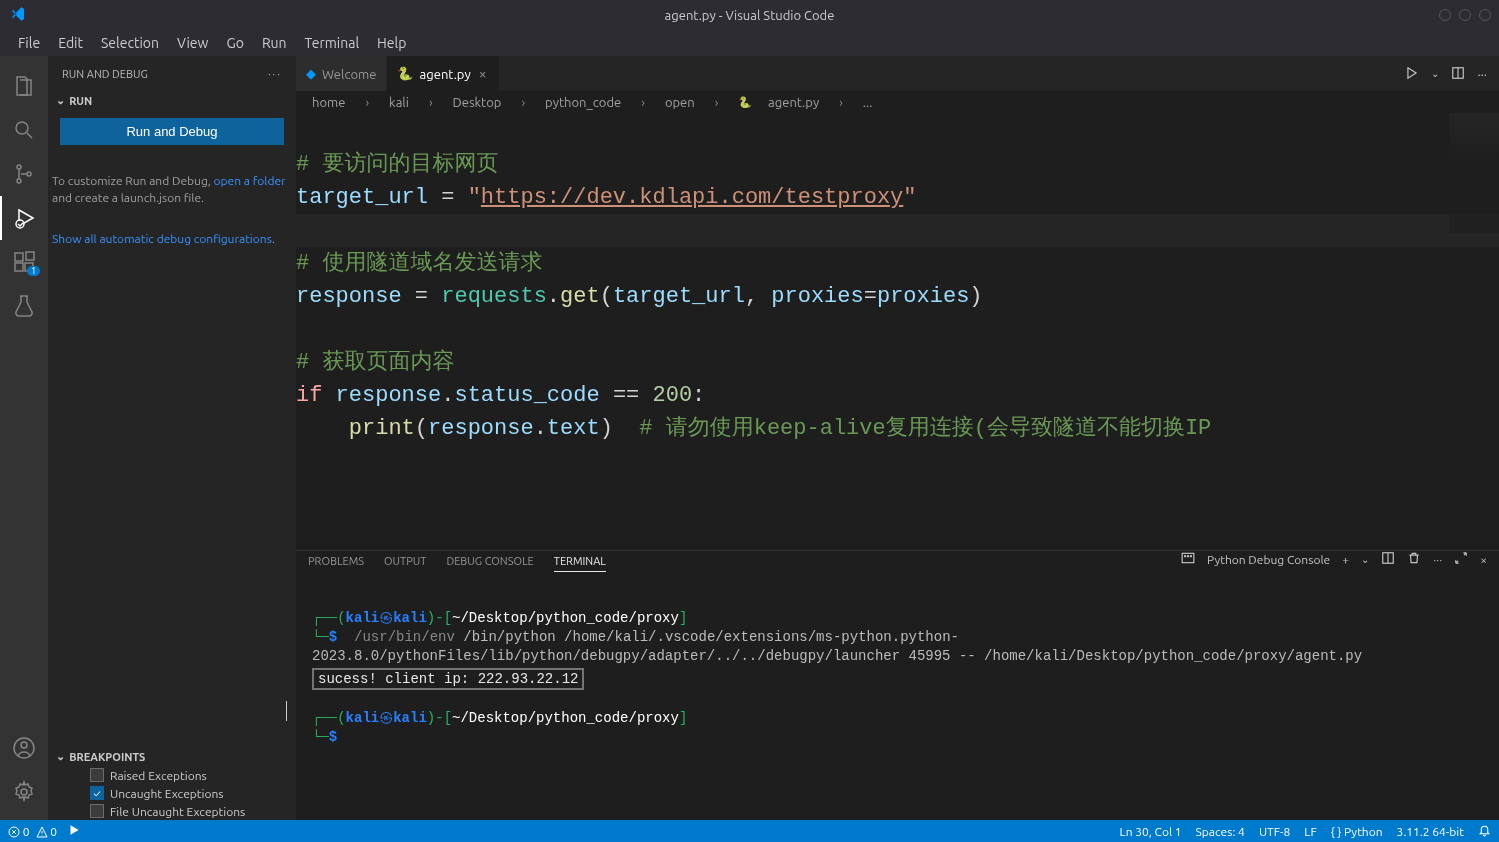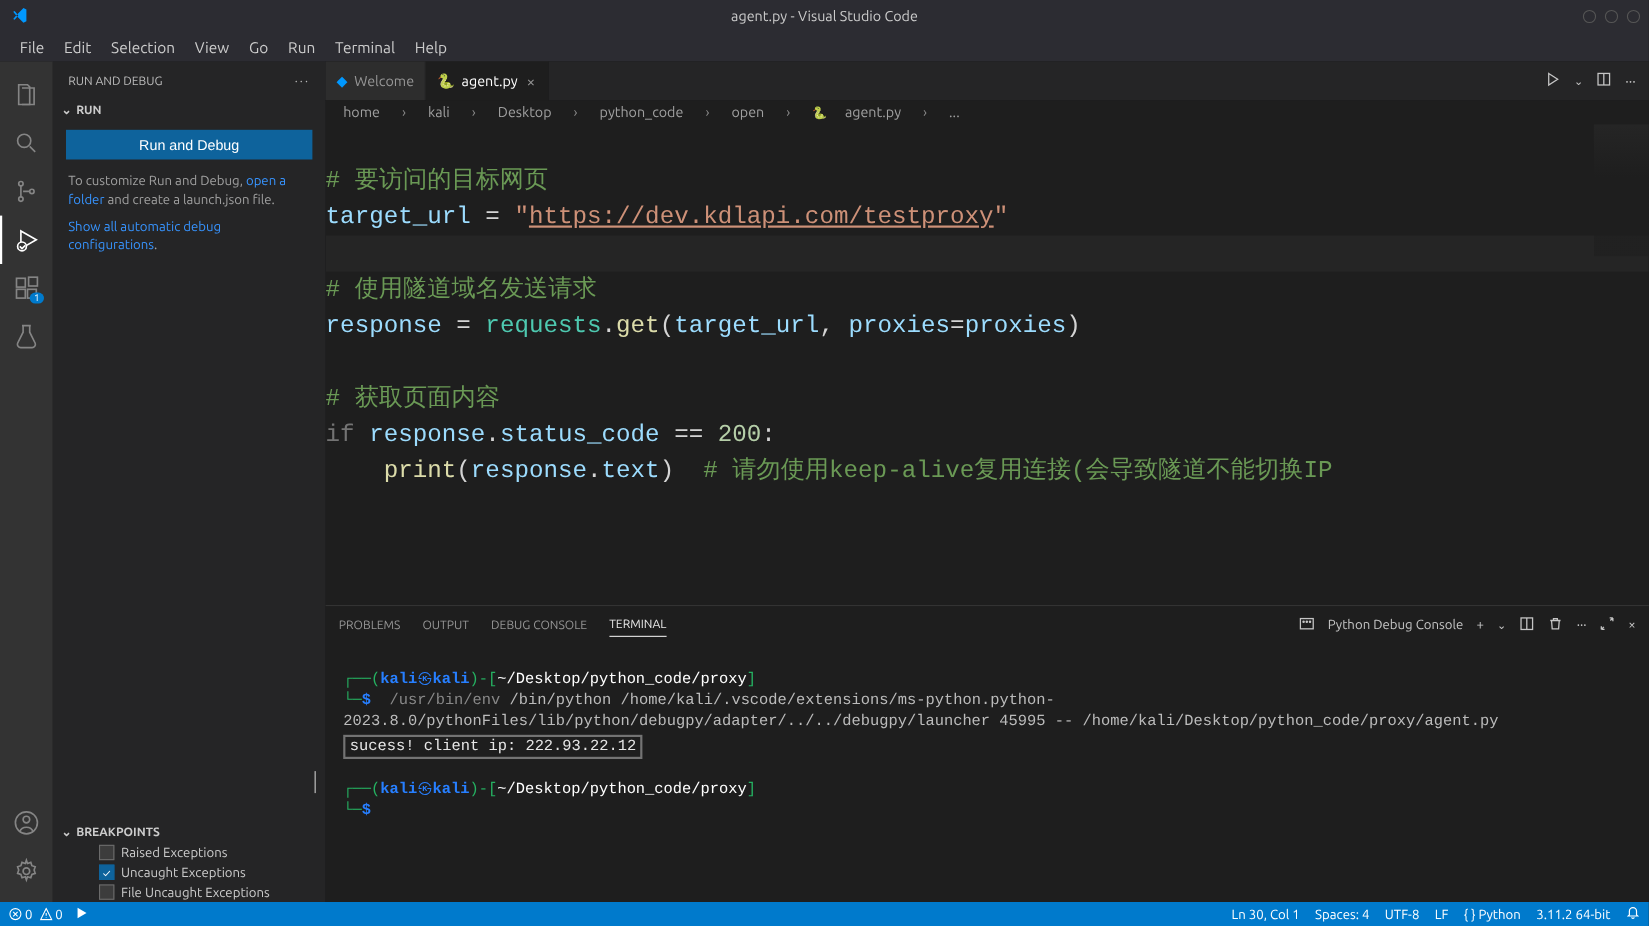--- a/index.html
+++ b/index.html
@@ -114,24 +114,25 @@
       background: #0e639c;
       color: #fff;
       border: none;
       padding: 6px 0;
       margin: 8px 12px;
       cursor: pointer;
       font-size: 13px;
       width: calc(100% - 24px);
     }
     .sidebar-text {
-      padding: 4px 14px;
+      padding: 4px 4px;
       font-size: 12px;
       color: #a0a0a0;
       line-height: 1.4;
+      margin-top: 16px;
     }
     .sidebar-link { color: #3794ff; cursor: pointer; }
     .breakpoints-section { margin-top: auto; }
     .breakpoint-item {
       display: flex;
       align-items: center;
       padding: 2px 14px 2px 22px;
       gap: 6px;
       margin-left: 20px;
     }
@@ -200,21 +201,21 @@
     }
     .gutter div { height: 33px; }
     .code-lines { flex: 1; line-height: 33px; white-space: pre; }
     .code-lines .line { height: 33px; }
     .tok-comment { color: #6a9955; }
     .tok-var { color: #9cdcfe; }
     .tok-op { color: #d4d4d4; }
     .tok-str { color: #ce9178; }
     .tok-url { color: #ce9178; text-decoration: underline; }
     .tok-func { color: #dcdcaa; }
-    .tok-kw { color: #737373; }
+    .tok-kw { color: #fca5a5; }
     .tok-num { color: #b5cea8; }
     .tok-mod { color: #4ec9b0; }
     .line.current { background: rgba(255,255,255,0.03); }
     .minimap {
       position: absolute;
       top: 0; right: 0;
       width: 50px;
       height: 120px;
       background: linear-gradient(#2a2a2a, #1e1e1e 40%);
       opacity: 0.6;
@@ -222,21 +223,21 @@
     .panel {
       height: 270px;
       border-top: 1px solid #333;
       background: #1e1e1e;
       display: flex;
       flex-direction: column;
     }
     .panel-tabs {
       height: 35px;
       display: flex;
-      align-items: center;
+      align-items: flex-start;
       padding: 0 12px;
       gap: 20px;
       font-size: 11px;
     }
     .panel-tab { color: #969696; cursor: pointer; padding: 4px 0; }
     .panel-tab.active { color: #e7e7e7; border-bottom: 1px solid #e7e7e7; }
     .panel-actions { margin-left: auto; display: flex; align-items: center; gap: 12px; color: #c5c5c5; font-size: 12px; }
     .terminal {
       flex: 1;
       padding: 4px 16px;

